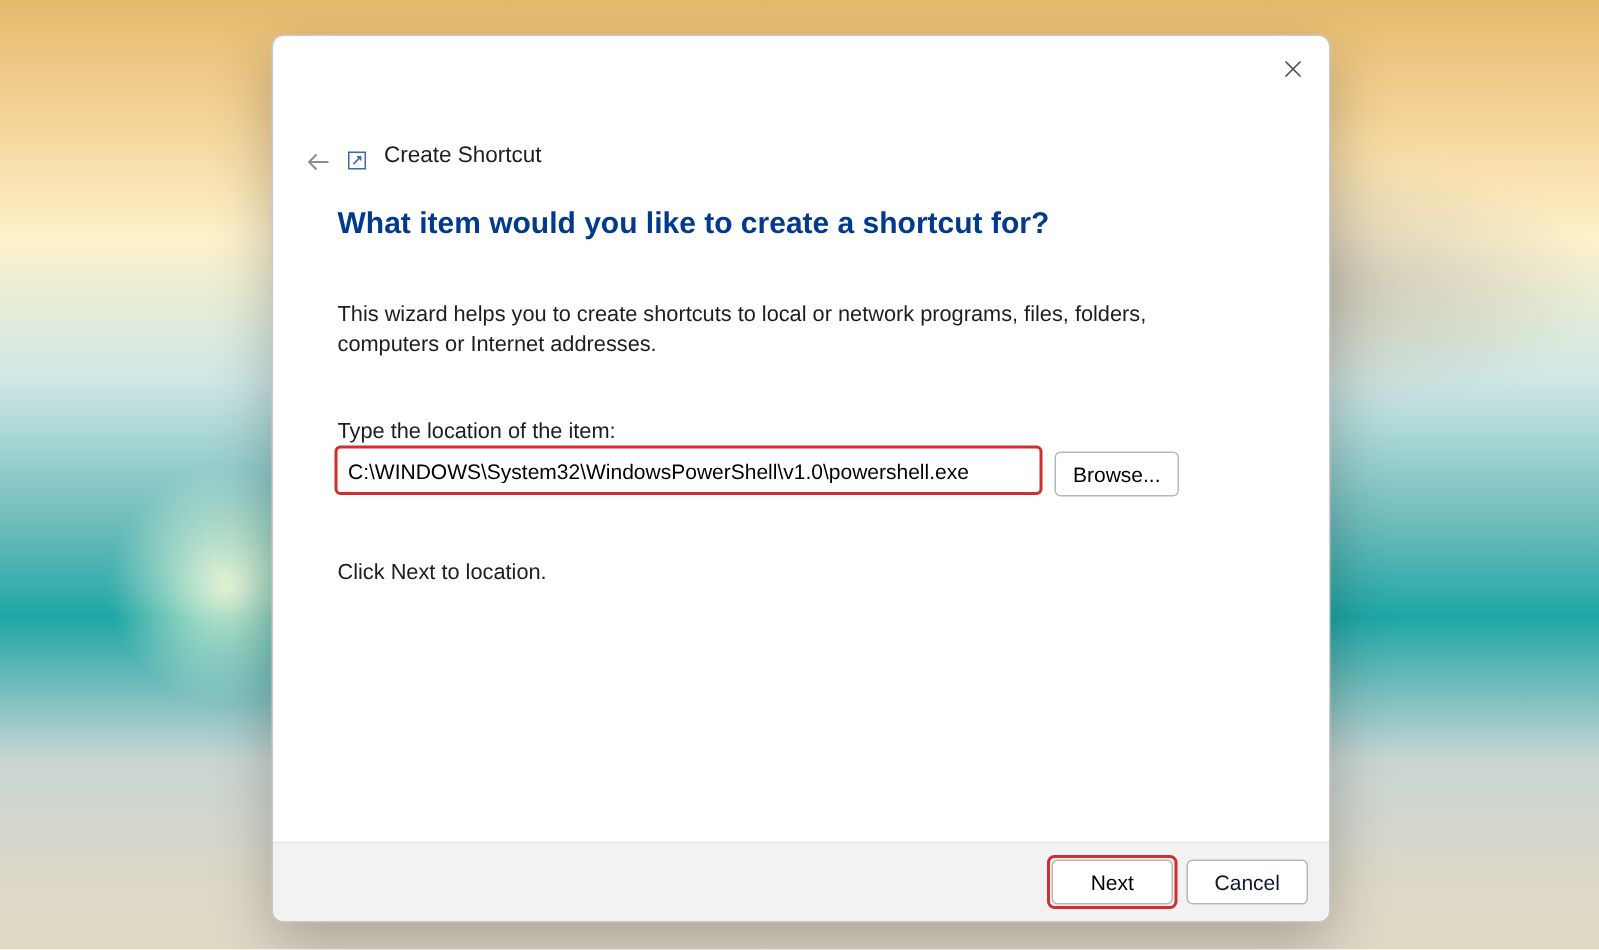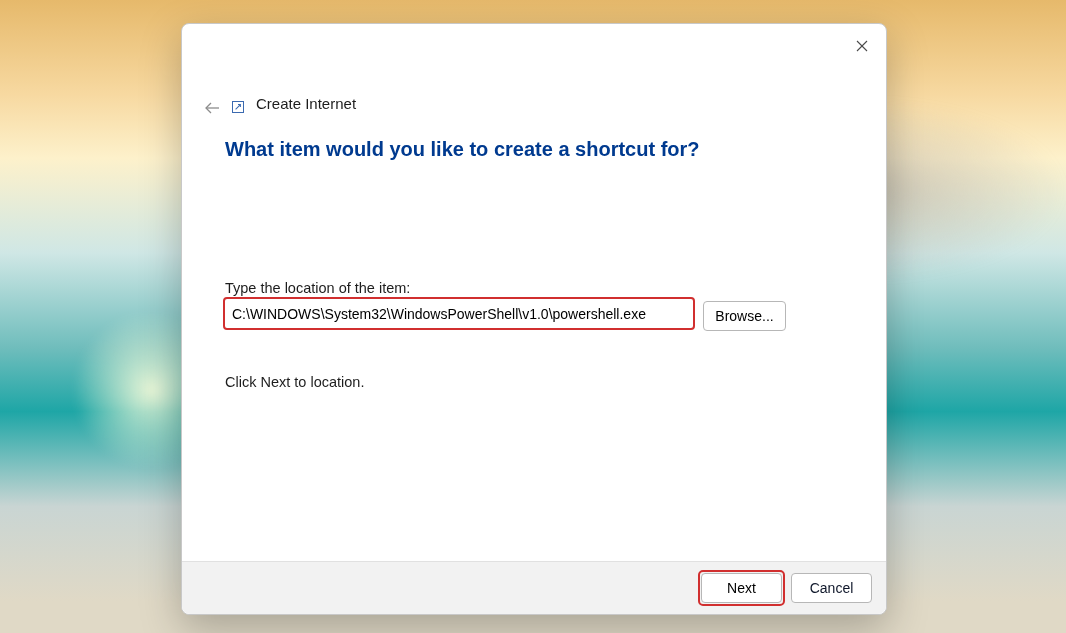--- a/index.html
+++ b/index.html
@@ -208,24 +208,25 @@
       <polyline points="7,2 2,7 7,12" fill="none" stroke="currentColor" stroke-width="1.3"></polyline>
     </svg>
   </div>
 
   <div class="shortcut-icon">
     <svg class="arrow-svg" viewBox="0 0 10 10">
       <path d="M2 8 L8 2 M5 2 L8 2 L8 5" stroke="#3b6ab0" stroke-width="1.3" fill="none"></path>
     </svg>
   </div>
 
-  <div class="title">Create Internet</div>
+  <div class="title">Create Shortcut</div>
 
   <div class="heading">What item would you like to create a shortcut for?</div>
 
+  <div class="desc">This wizard helps you to create shortcuts to local or network programs, files, folders, computers or Internet addresses.</div>
 
   <div class="label">Type the location of the item:</div>
 
   <input class="location-input" type="text" value="C:\WINDOWS\System32\WindowsPowerShell\v1.0\powershell.exe" style="">
   <div class="input-highlight"></div>
 
   <button class="browse-btn">Browse...</button>
 
   <div class="continue">Click Next to location.</div>
 

